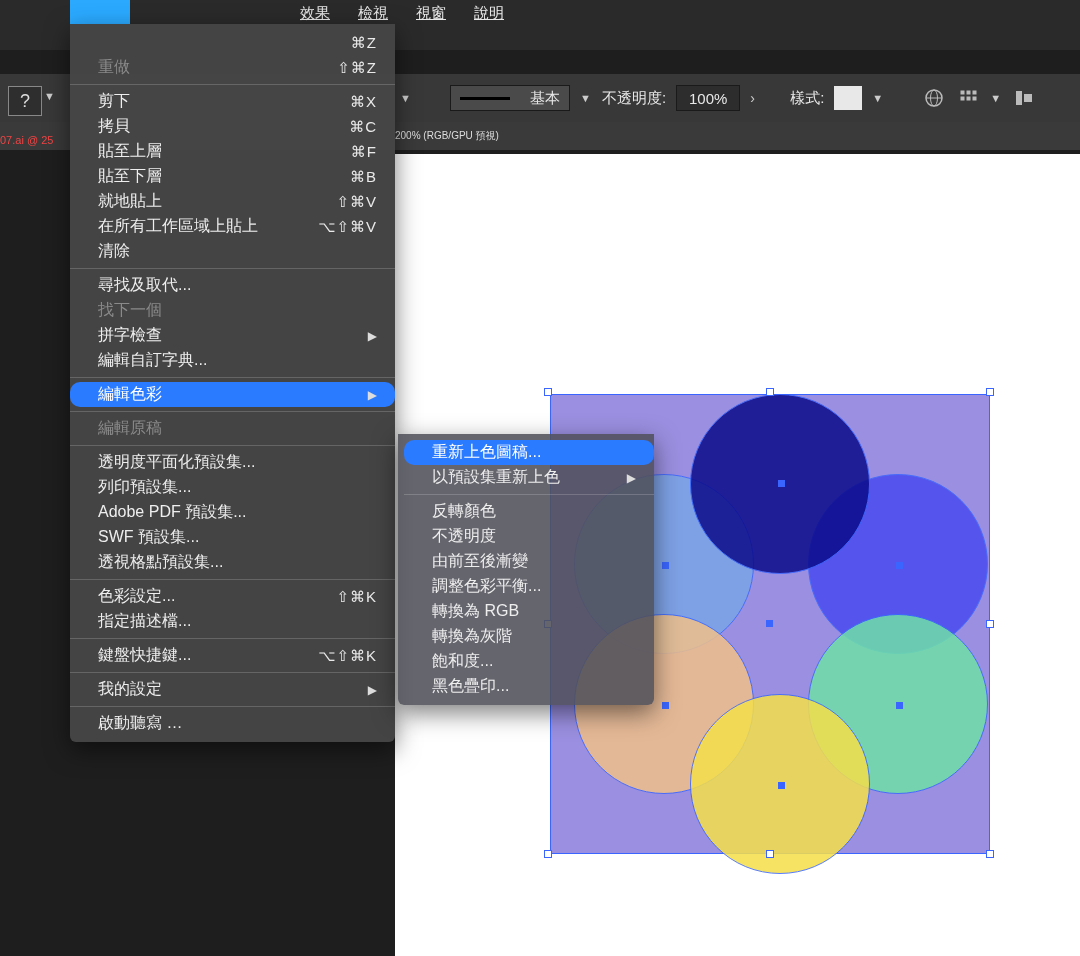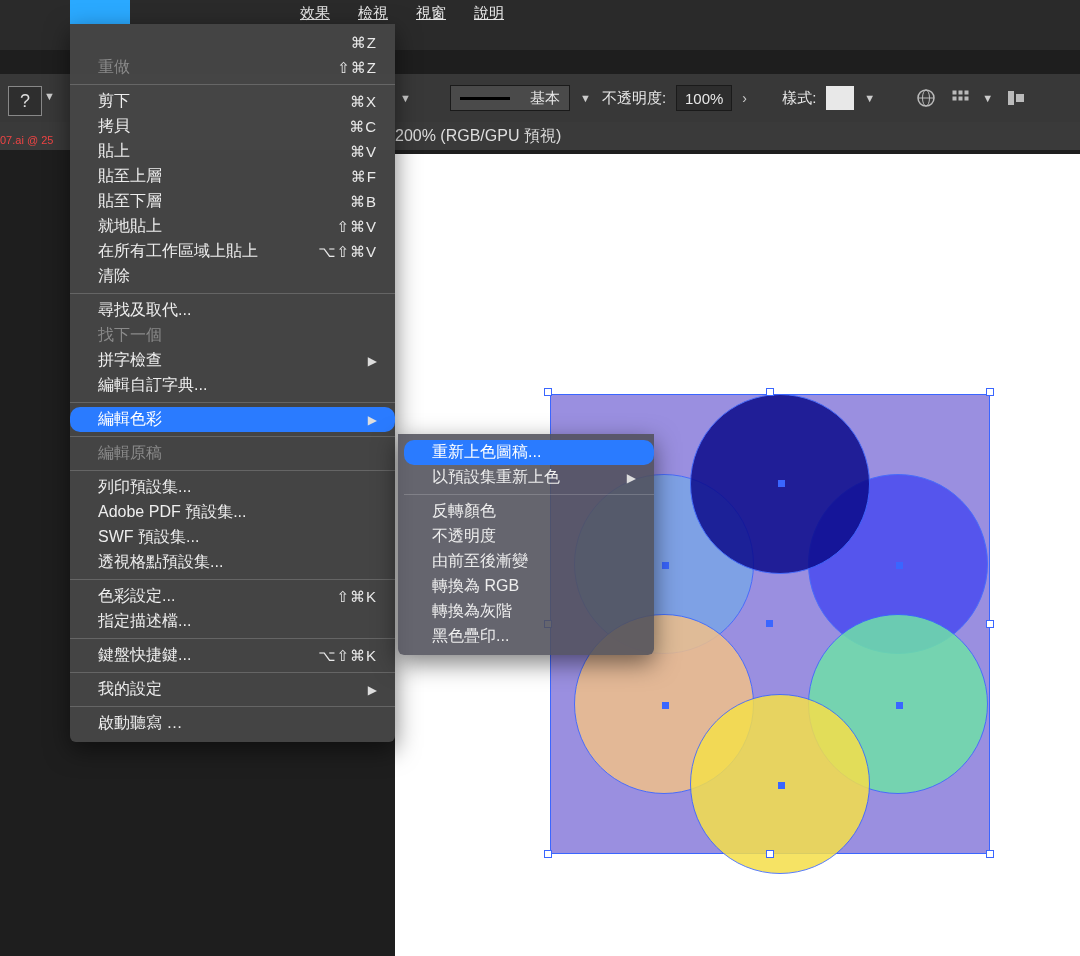--- a/index.html
+++ b/index.html
@@ -9,27 +9,27 @@
   .menubar { height: 26px; background: #2a2a2a; display: flex; align-items: center; padding-left: 300px; gap: 28px; color: #e8e8e8; font-size: 15px; }
   .menubar .mitem { cursor: default; text-decoration: underline; }
   .menubar .hl { position: absolute; left: 70px; top: 0; width: 60px; height: 24px; background: #2aa9ff; }
 
   
   .toolbar { height: 48px; background: #383838; margin-top: 24px; display: flex; align-items: center; gap: 10px; padding-left: 400px; color: #e8e8e8; font-size: 15px; }
   .topspacer { height:24px; background:#2a2a2a; }
   .tb-box { background: #4a4a4a; border:1px solid #1a1a1a; height:26px; display:flex; align-items:center; padding:0 6px; }
   .tb-stroke { width: 120px; justify-content:center; gap:20px; }
   .tb-stroke .line { width:50px; height:3px; background:#000; }
-  .tb-op { width:56px; justify-content:center; background:#2d2d2d; }
+  .tb-op { width:64px; justify-content:center; background:#2d2d2d; }
   .tb-style-sw { width:28px; height:24px; background:#e8e8e8; }
   .tb-icon { width:24px; height:24px; display:flex; align-items:center; justify-content:center; color:#bbb; }
   .tb-chev { width:12px; color:#ccc; font-size:11px; }
   .tb-arrow { width:14px; color:#ccc; font-size:14px; }
 
-  .tabbar { height:28px; background:#3a3a3a; color:#ddd; display:flex; align-items:center; font-size:16px; padding-left:395px; }
+  .tabbar { height:28px; background:#3a3a3a; color:#ddd; display:flex; align-items:center; font-size:10px; padding-left:395px; }
   .doclabel { position:absolute; left:0; top:134px; font-size:11px; color:#ef4444; }
 
   
   .canvas { position:absolute; left:395px; top:154px; right:0; bottom:0; background:#fff; }
   .artboard { position:absolute; left:155px; top:240px; width:440px; height:460px; }
   .bg-rect { position:absolute; left:0; top:0; width:440px; height:460px; background:#9a8fe0; border:1px solid #3a66ff; }
   .circ { position:absolute; width:180px; height:180px; border-radius:50%; border:1px solid #3a66ff; opacity:0.85; }
   .c1 { left:140px; top:0;   background:#0b0b8b; }
   .c2 { left:258px; top:80;  background:#4a4cf0; top:80px; }
   .c3 { left:258px; top:220px; background:#6fe0a8; }
@@ -163,24 +163,20 @@
   <div>
       <div class="row">
         <span>剪下</span>
         <span class="sc">⌘X</span>
       </div>
       <div class="row">
         <span>拷貝</span>
         <span class="sc">⌘C</span>
       </div>
       <div class="row">
-        <span>貼上</span>
-        <span class="sc">⌘V</span>
-      </div>
-      <div class="row">
         <span>貼至上層</span>
         <span class="sc">⌘F</span>
       </div>
       <div class="row">
         <span>貼至下層</span>
         <span class="sc">⌘B</span>
       </div>
       <div class="row">
         <span>就地貼上</span>
         <span class="sc">⇧⌘V</span>
@@ -223,20 +219,24 @@
     <div class="sep"></div>
   <div>
       <div class="row disabled">
         <span>編輯原稿</span>
         <span class="sc"></span>
       </div>
     </div>
     <div class="sep"></div>
   <div>
       <div class="row">
+        <span>透明度平面化預設集...</span>
+        <span class="sc"></span>
+      </div>
+      <div class="row">
         <span>列印預設集...</span>
         <span class="sc"></span>
       </div>
       <div class="row">
         <span>Adobe PDF 預設集...</span>
         <span class="sc"></span>
       </div>
       <div class="row">
         <span>SWF 預設集...</span>
         <span class="sc"></span>
@@ -299,25 +299,33 @@
       </div>
       <div class="row">
         <span>不透明度</span>
         <span class="sc"></span>
       </div>
       <div class="row">
         <span>由前至後漸變</span>
         <span class="sc"></span>
       </div>
       <div class="row">
+        <span>調整色彩平衡...</span>
+        <span class="sc"></span>
+      </div>
+      <div class="row">
         <span>轉換為 RGB</span>
         <span class="sc"></span>
       </div>
       <div class="row">
         <span>轉換為灰階</span>
         <span class="sc"></span>
       </div>
       <div class="row">
+        <span>飽和度...</span>
+        <span class="sc"></span>
+      </div>
+      <div class="row">
         <span>黑色疊印...</span>
         <span class="sc"></span>
       </div>
     </div>
 </div>
 
 </body></html>

